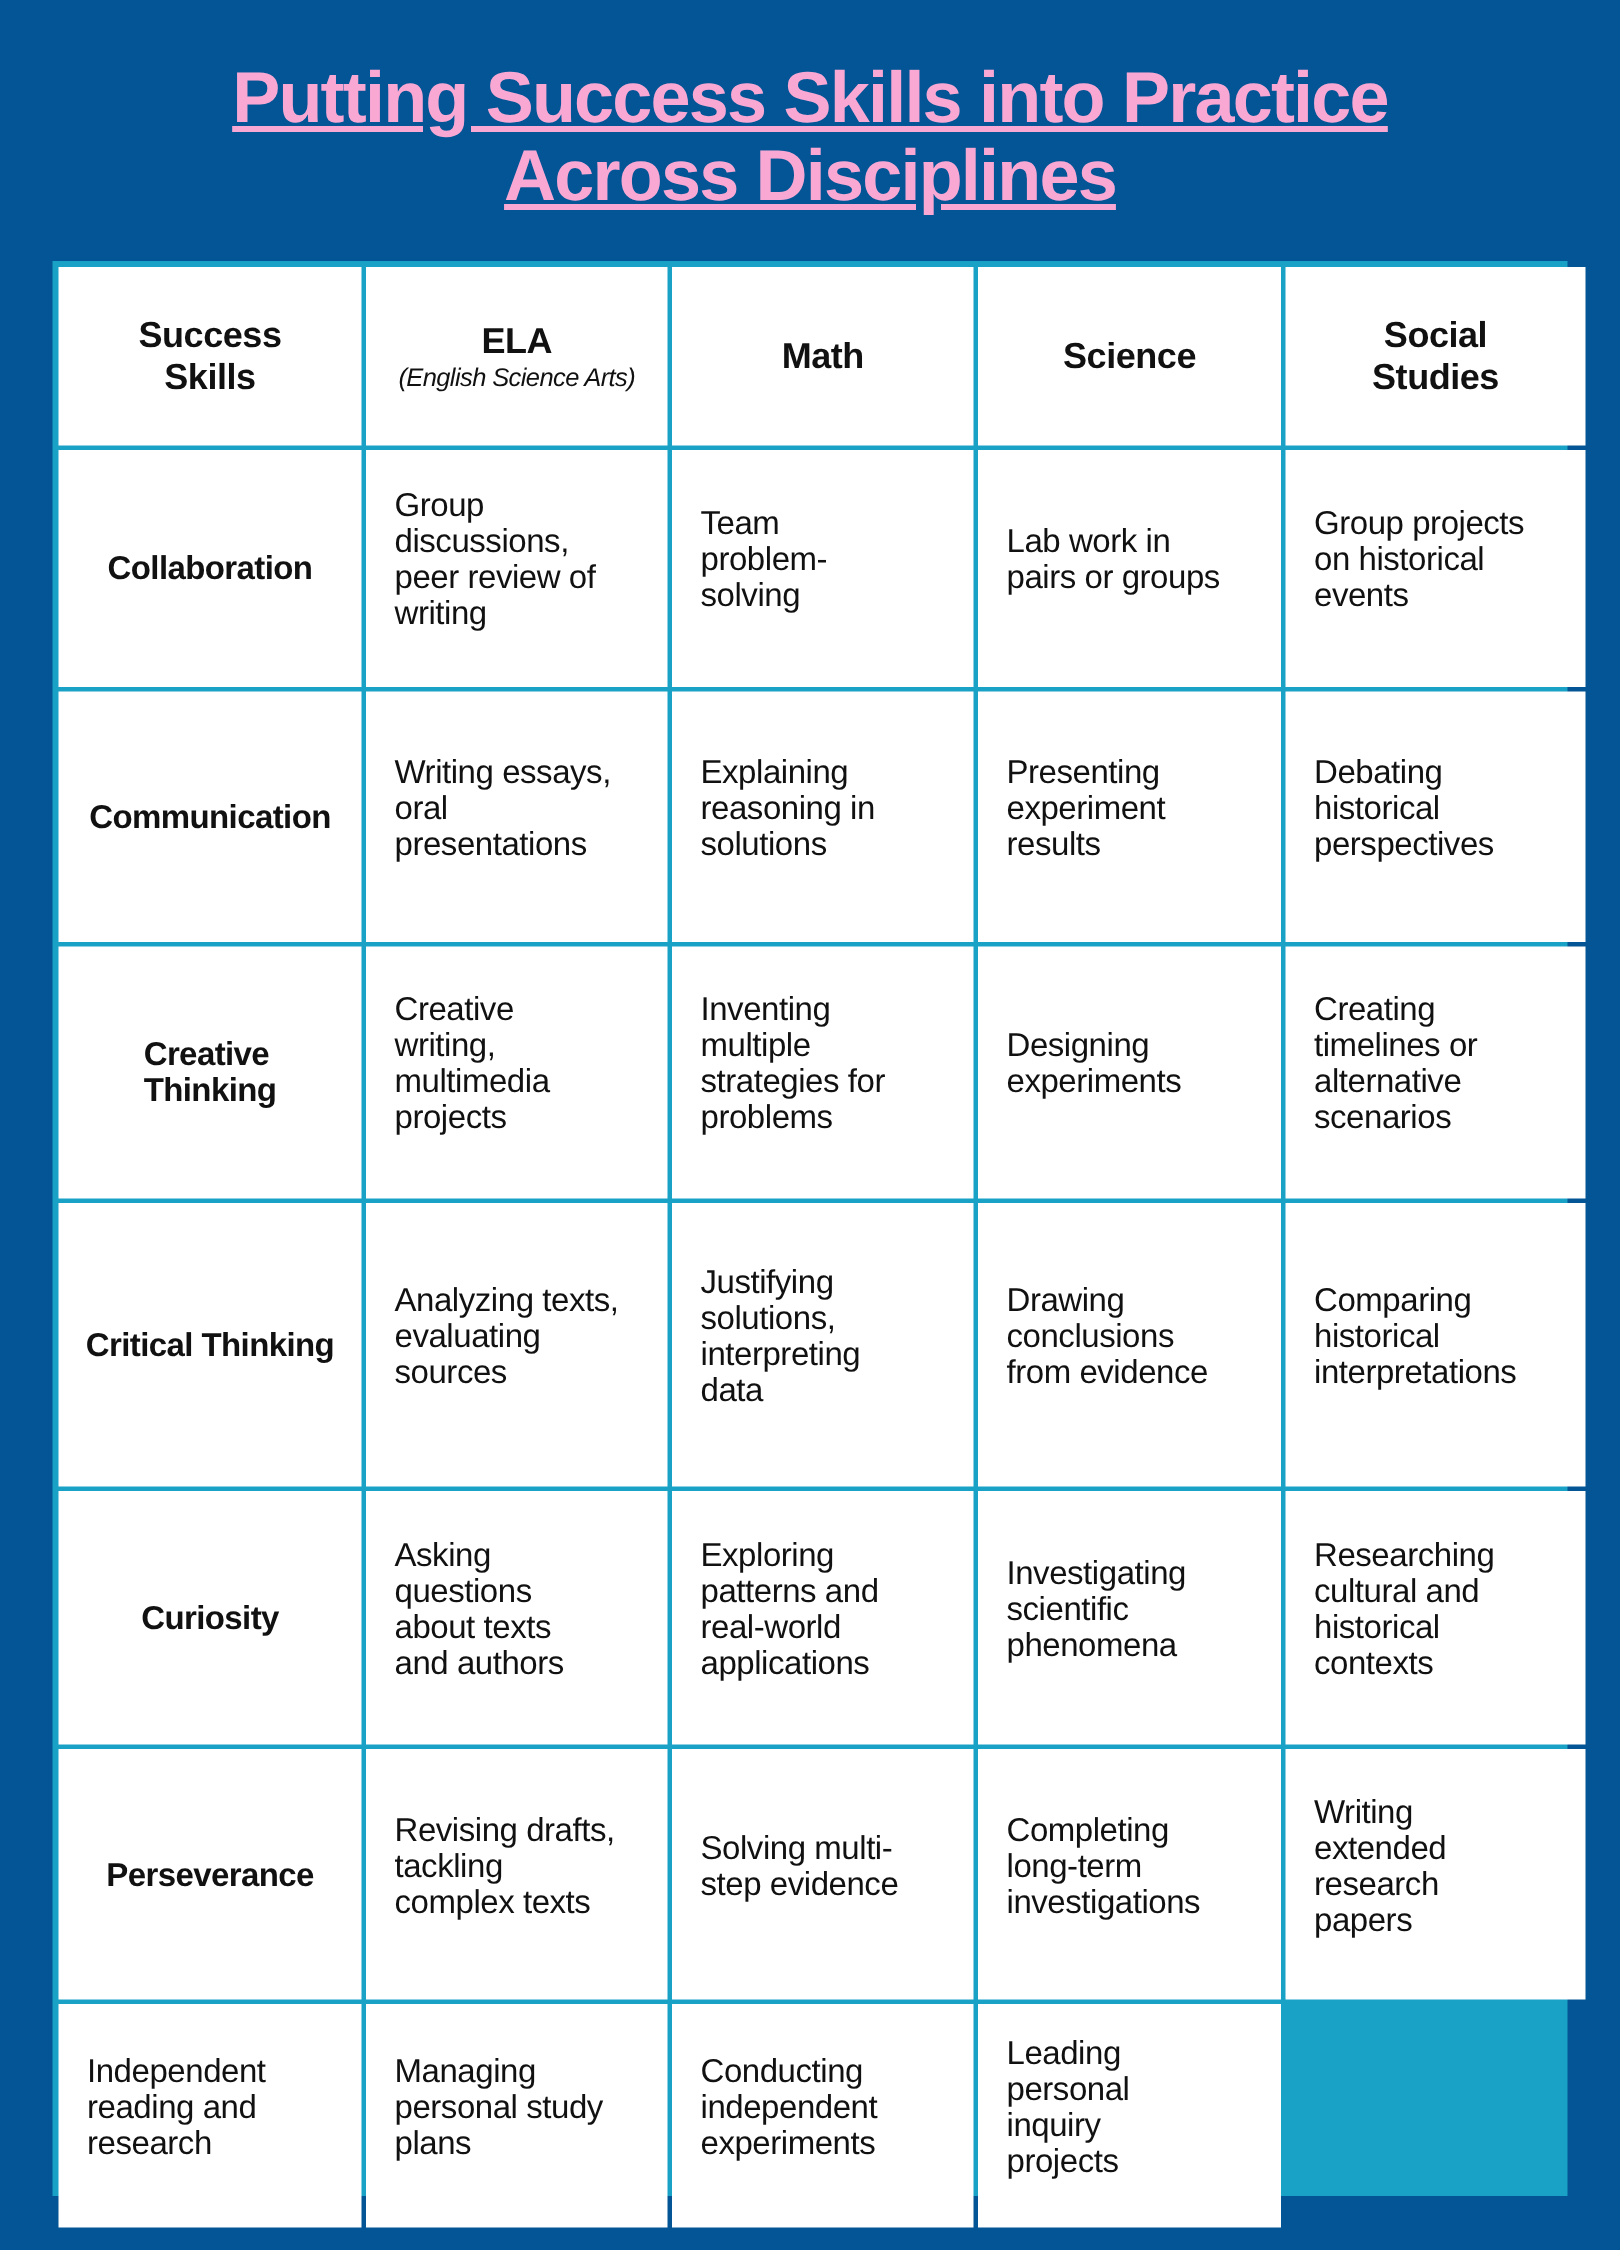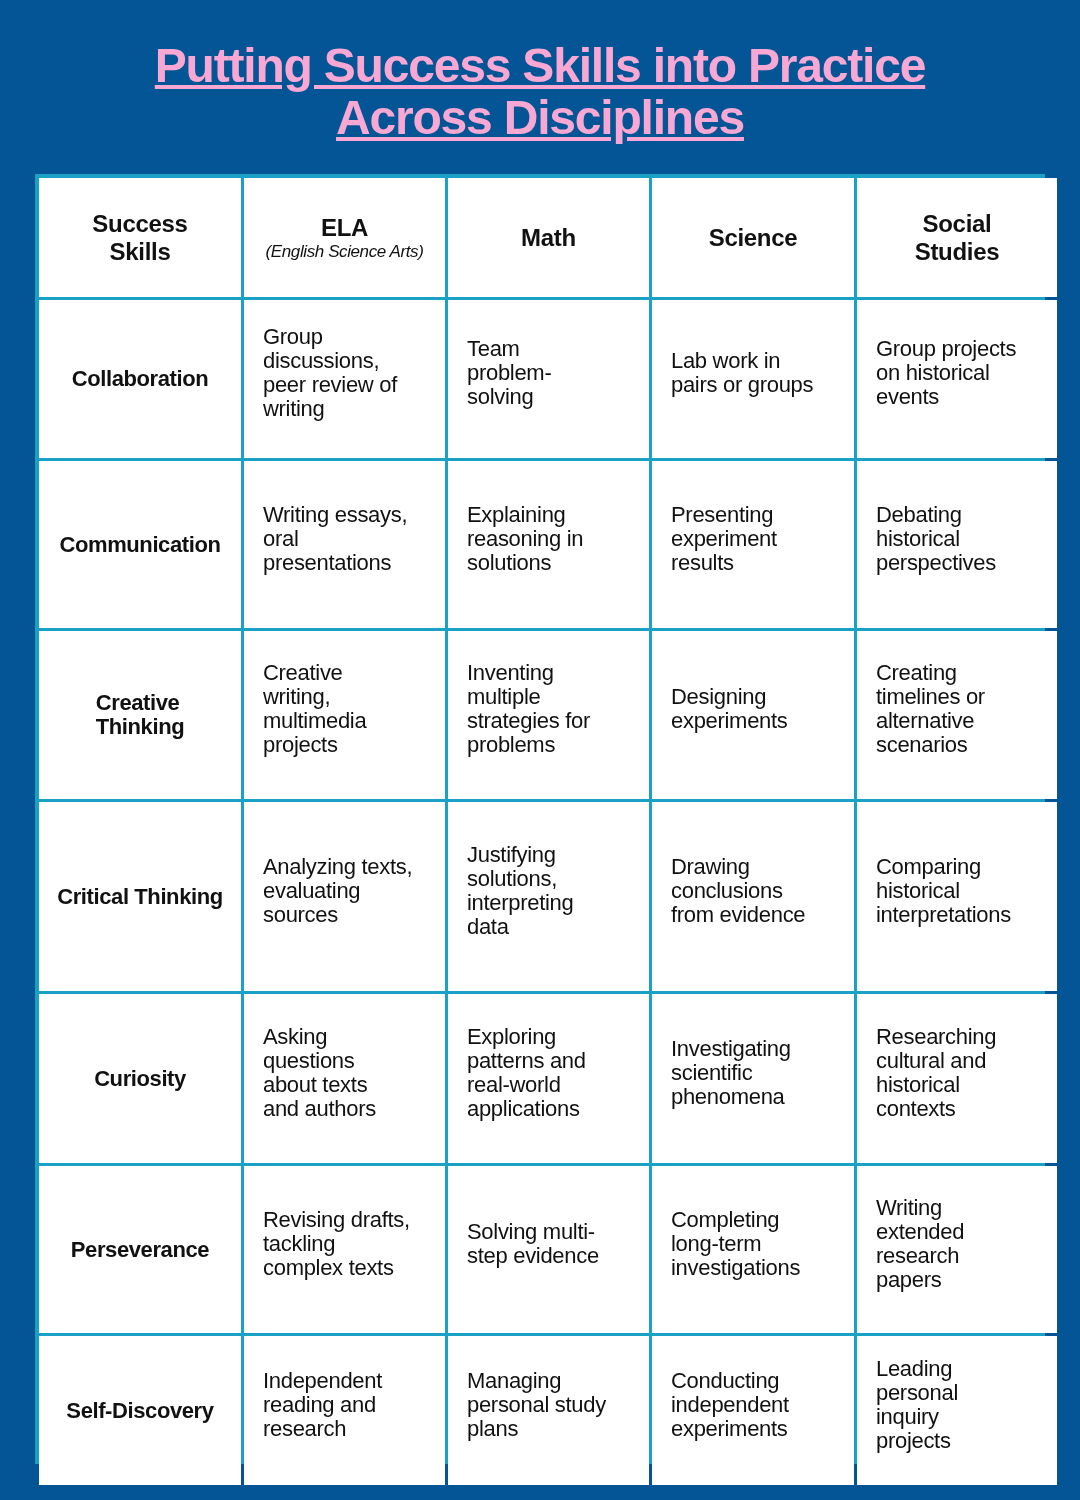--- a/index.html
+++ b/index.html
@@ -227,23 +227,20 @@
 long-term
 investigations</span>
     </div>
   <div class="cell">
       <span class="txt">Writing
 extended
 research
 papers</span>
     </div>
 
-  <div class="cell skill">
-      <span class="txt">Self-Discovery</span>
-    </div>
   <div class="cell">
       <span class="txt">Independent
 reading and
 research</span>
     </div>
   <div class="cell">
       <span class="txt">Managing
 personal study
 plans</span>
     </div>

